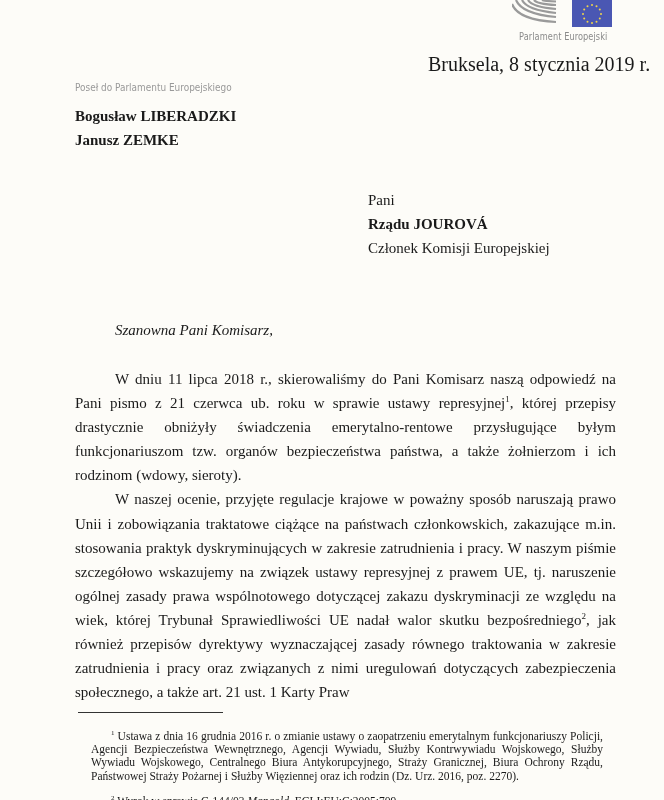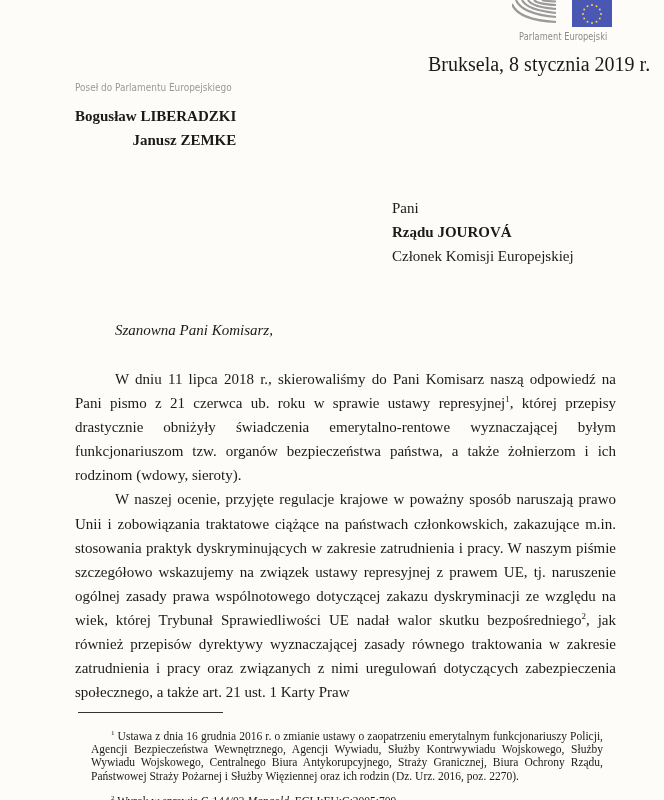--- a/index.html
+++ b/index.html
@@ -18,22 +18,22 @@
       color: #8a8a8a; letter-spacing: 0.1px; white-space: nowrap;
       transform: scaleX(0.82); transform-origin: left top;
     }
     .date { position: absolute; left: 428px; top: 53px; font-size: 20px; }
     .mep-label {
       position: absolute; left: 75px; top: 81px;
       font-family: "DejaVu Sans", sans-serif; font-size: 10.5px; color: #999;
       white-space: nowrap; transform: scaleX(0.85); transform-origin: left top;
     }
     .senders { position: absolute; left: 75px; top: 104px; font-size: 15px; font-weight: bold; }
-    .senders div { height: 24px; line-height: 24px; text-align: right; }
-    .recipient { position: absolute; left: 368px; top: 196px; font-size: 15px; margin-left: 24px; }
+    .senders div { height: 24px; line-height: 24px; }
+    .recipient { position: absolute; left: 368px; top: 188px; font-size: 15px; }
     .recipient div { height: 24px; line-height: 24px; }
     .recipient .name { font-weight: bold; }
     .salutation { position: absolute; left: 115px; top: 322px; font-size: 15px; font-style: italic; }
     .body-text {
       position: absolute; left: 75px; top: 367px; width: 541px;
       font-size: 15px; line-height: 24.1px; text-align: justify;
     }
     .body-text p { margin: 0; text-indent: 40px; }
     sup { font-size: 9px; line-height: 0; vertical-align: super; }
     .fn-rule { position: absolute; left: 78px; top: 712px; width: 145px; height: 0; border-top: 1px solid #333; }
@@ -87,21 +87,21 @@
 
 <div class="recipient">
   <div>Pani</div>
   <div class="name">Rządu JOUROVÁ</div>
   <div>Członek Komisji Europejskiej</div>
 </div>
 
 <div class="salutation">Szanowna Pani Komisarz,</div>
 
 <div class="body-text">
-  <p><span>W dniu 11 lipca 2018 r., skierowaliśmy do Pani Komisarz naszą odpowiedź na Pani pismo z 21 czerwca ub. roku w sprawie ustawy represyjnej</span><sup>1</sup><span>, której przepisy drastycznie obniżyły świadczenia emerytalno-rentowe wyznaczającej byłym funkcjonariuszom tzw. organów bezpieczeństwa państwa, a także żołnierzom i ich rodzinom (wdowy, sieroty).</span></p>
+  <p><span>W dniu 11 lipca 2018 r., skierowaliśmy do Pani Komisarz naszą odpowiedź na Pani pismo z 21 czerwca ub. roku w sprawie ustawy represyjnej</span><sup>1</sup><span>, której przepisy drastycznie obniżyły świadczenia emerytalno-rentowe przysługujące byłym funkcjonariuszom tzw. organów bezpieczeństwa państwa, a także żołnierzom i ich rodzinom (wdowy, sieroty).</span></p>
   <p><span>W naszej ocenie, przyjęte regulacje krajowe w poważny sposób naruszają prawo Unii i zobowiązania traktatowe ciążące na państwach członkowskich, zakazujące m.in. stosowania praktyk dyskryminujących w zakresie zatrudnienia i pracy. W naszym piśmie szczegółowo wskazujemy na związek ustawy represyjnej z prawem UE, tj. naruszenie ogólnej zasady prawa wspólnotowego dotyczącej zakazu dyskryminacji ze względu na wiek, której Trybunał Sprawiedliwości UE nadał walor skutku bezpośredniego</span><sup>2</sup><span>, jak również przepisów dyrektywy wyznaczającej zasady równego traktowania w zakresie zatrudnienia i pracy oraz związanych z nimi uregulowań dotyczących zabezpieczenia społecznego, a także art. 21 ust. 1 Karty Praw</span></p>
 </div>
 
 <div class="fn-rule"></div>
 <div class="footnotes">
   <p><sup>1</sup><span> Ustawa z dnia 16 grudnia 2016 r. o zmianie ustawy o zaopatrzeniu emerytalnym funkcjonariuszy Policji, Agencji Bezpieczeństwa Wewnętrznego, Agencji Wywiadu, Służby Kontrwywiadu Wojskowego, Służby Wywiadu Wojskowego, Centralnego Biura Antykorupcyjnego, Straży Granicznej, Biura Ochrony Rządu, Państwowej Straży Pożarnej i Służby Więziennej oraz ich rodzin (Dz. Urz. 2016, poz. 2270).</span></p>
   <p><sup>2</sup><span> Wyrok w sprawie C-144/03 </span><i>Mangold</i><span>, ECLI:EU:C:2005:709.</span></p>
 </div>
 
 </body></html>

